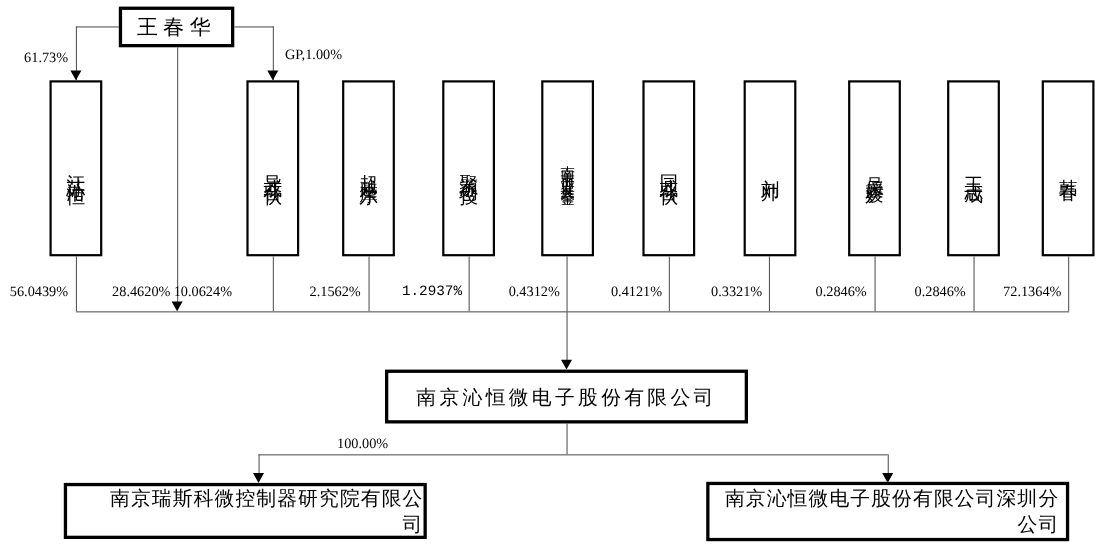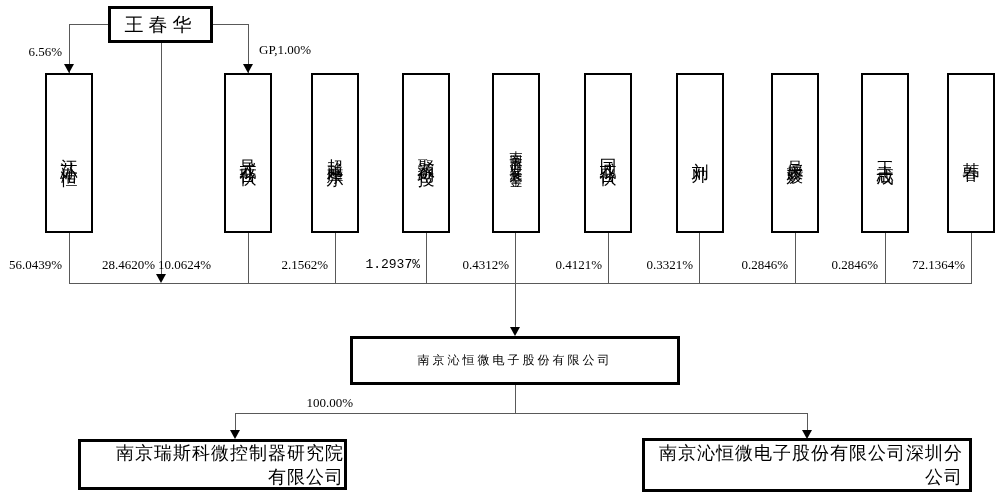--- a/index.html
+++ b/index.html
@@ -10,21 +10,21 @@
   
   .box{
     position:absolute;box-sizing:border-box;background:#fff;
     display:flex;align-items:center;justify-content:center;text-align:center;
   }
   .thick{border:3px solid #000;text-align:right;}
   .vbox{border:2px solid #000;top:73px;width:48px;height:160px;}
   .vtext{writing-mode:vertical-rl;text-orientation:upright;font-size:17px;letter-spacing:4px;line-height:1;}
   .vtext.small{font-size:13px;letter-spacing:3px;}
   .topbox{left:108px;top:6px;width:105px;height:37px;font-size:19px;letter-spacing:5px;}
-  .companybox{left:350px;top:336px;width:330px;height:49px;font-size:12px;letter-spacing:3px;}
+  .companybox{left:350px;top:336px;width:330px;height:49px;font-size:18px;letter-spacing:3px;}
   .subbox{font-size:18px;letter-spacing:1px;line-height:24px;}
   .subbox .wrap{white-space:normal;word-break:break-all;width:312px;}
   
   .hline,.vline{position:absolute;background:#595959;}
   .hline{height:1px;}
   .vline{width:1px;}
   
   .arrow-down{
     position:absolute;width:0;height:0;
     border-left:5px solid transparent;border-right:5px solid transparent;
@@ -41,21 +41,21 @@
 
 <div id="canvas">
 
   <div class="box thick topbox">
     <span>王春华</span>
   </div>
 
   <div class="hline" style="left:69px;top:24px;width:39px;"></div>
   <div class="vline" style="left:69px;top:24px;height:49px;"></div>
   <div class="arrow-down" style="left:64px;top:64px;"></div>
-  <div class="edge-label" style="right:938px;top:44px;">6.56%</div>
+  <div class="edge-label" style="right:938px;top:44px;">61.73%</div>
 
   <div class="hline" style="left:213px;top:24px;width:36px;"></div>
   <div class="vline" style="left:248px;top:24px;height:49px;"></div>
   <div class="arrow-down" style="left:243px;top:64px;"></div>
   <div class="edge-label" style="left:259px;top:42px;">GP,1.00%</div>
 
   <div class="vline" style="left:161px;top:43px;height:233px;"></div>
   <div class="arrow-down" style="left:156px;top:274px;"></div>
 
   <div class="box vbox" style="left:45px;">
@@ -122,20 +122,20 @@
   </div>
 
   <div class="vline" style="left:515px;top:385px;height:28px;"></div>
   <div class="hline" style="left:235px;top:413px;width:572px;"></div>
   <div class="vline" style="left:235px;top:413px;height:19px;"></div>
   <div class="arrow-down" style="left:230px;top:430px;"></div>
   <div class="vline" style="left:807px;top:413px;height:19px;"></div>
   <div class="arrow-down" style="left:802px;top:430px;"></div>
   <div class="edge-label" style="right:647px;top:395px;">100.00%</div>
 
-  <div class="box thick subbox" style="left:78px;top:439px;width:269px;height:51px;padding-left:24px;">
+  <div class="box thick subbox" style="left:58px;top:439px;width:330px;height:51px;padding-left:24px;">
     <span>南京瑞斯科微控制器研究院有限公司</span>
   </div>
   <div class="box thick subbox" style="left:642px;top:438px;width:330px;height:54px;">
     <span class="wrap">南京沁恒微电子股份有限公司深圳分公司</span>
   </div>
 
 </div>
 
 </body></html>

